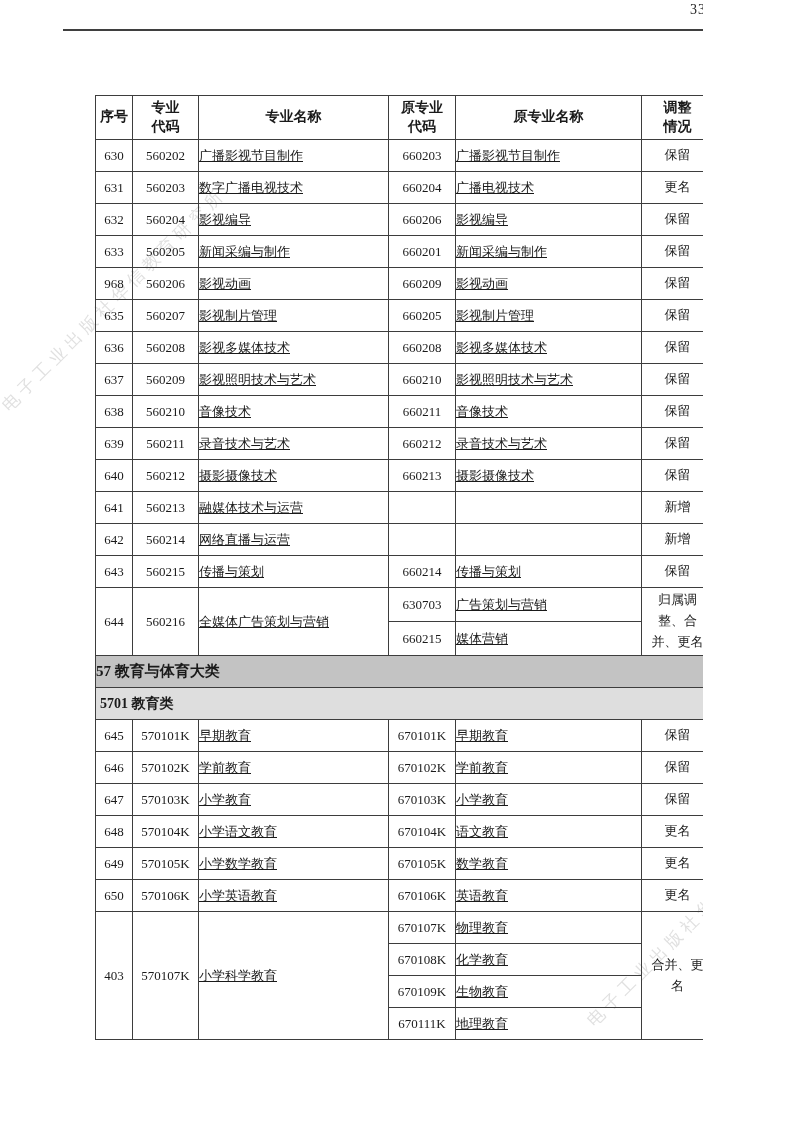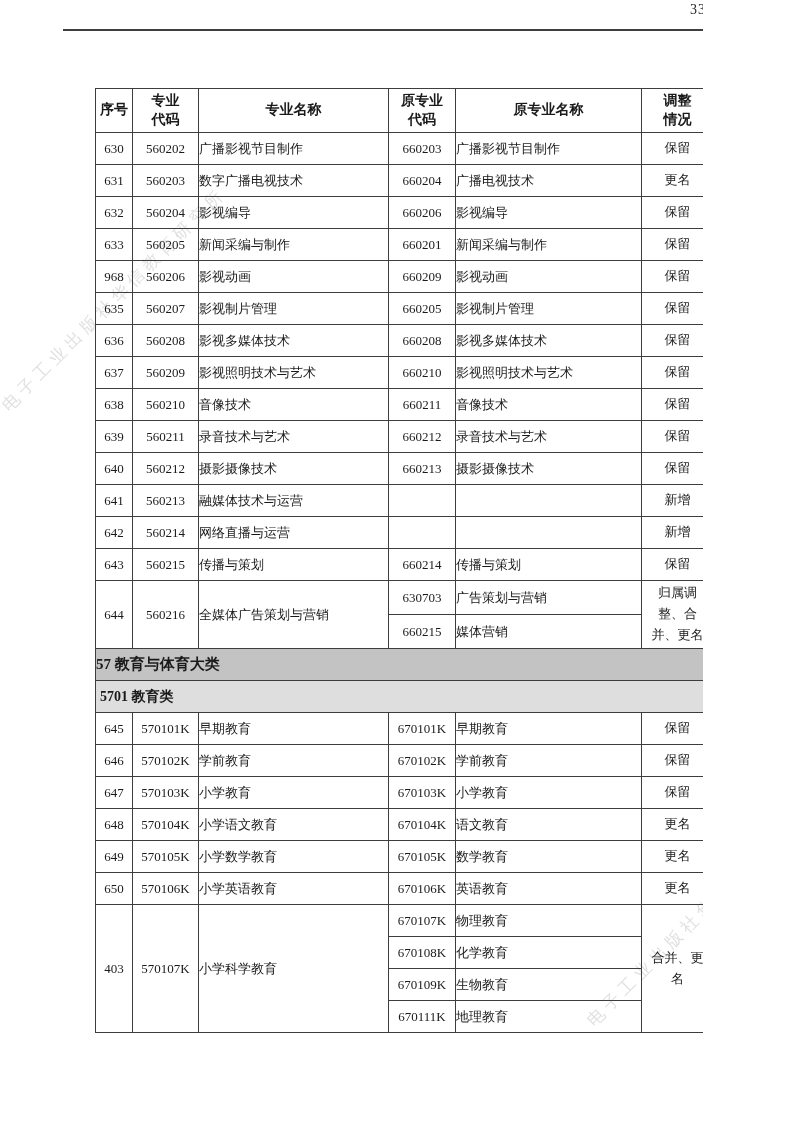--- a/index.html
+++ b/index.html
@@ -44,21 +44,21 @@
     pointer-events: none;
     z-index: 0;
     font-family: "Liberation Sans", "DejaVu Sans", sans-serif;
   }
   .wm-left  { left: -40px; top: 288px; }
   .wm-right { left: 545px; top: 903px; }
 
   table.spec-table {
     position: absolute;
     left: 95px;
-    top: 88px;
+    top: 95px;
     width: 618px;
     border-collapse: collapse;
     table-layout: fixed;
     z-index: 1;
   }
   .spec-table th, .spec-table td {
     border: 1px solid #3d3d3d;
     vertical-align: middle;
     overflow: hidden;
     background: transparent;
@@ -81,20 +81,21 @@
   .c-no, .c-code, .c-oldcode { text-align: center; }
   .c-status {
     text-align: center;
     white-space: pre-line;
     line-height: 1.6;
     margin-top: 44px;
   }
   .c-name, .c-oldname {
     text-align: left;
     padding-left: 3px;
+    text-decoration: underline;
   }
   tr.section-major { height: 30px; }
   tr.section-minor { height: 30px; padding-left: 19px; }
   tr.section-major td {
     background: #c3c3c3;
     font-weight: bold;
     font-size: 15px;
     text-align: left;
   }
   tr.section-minor td {

